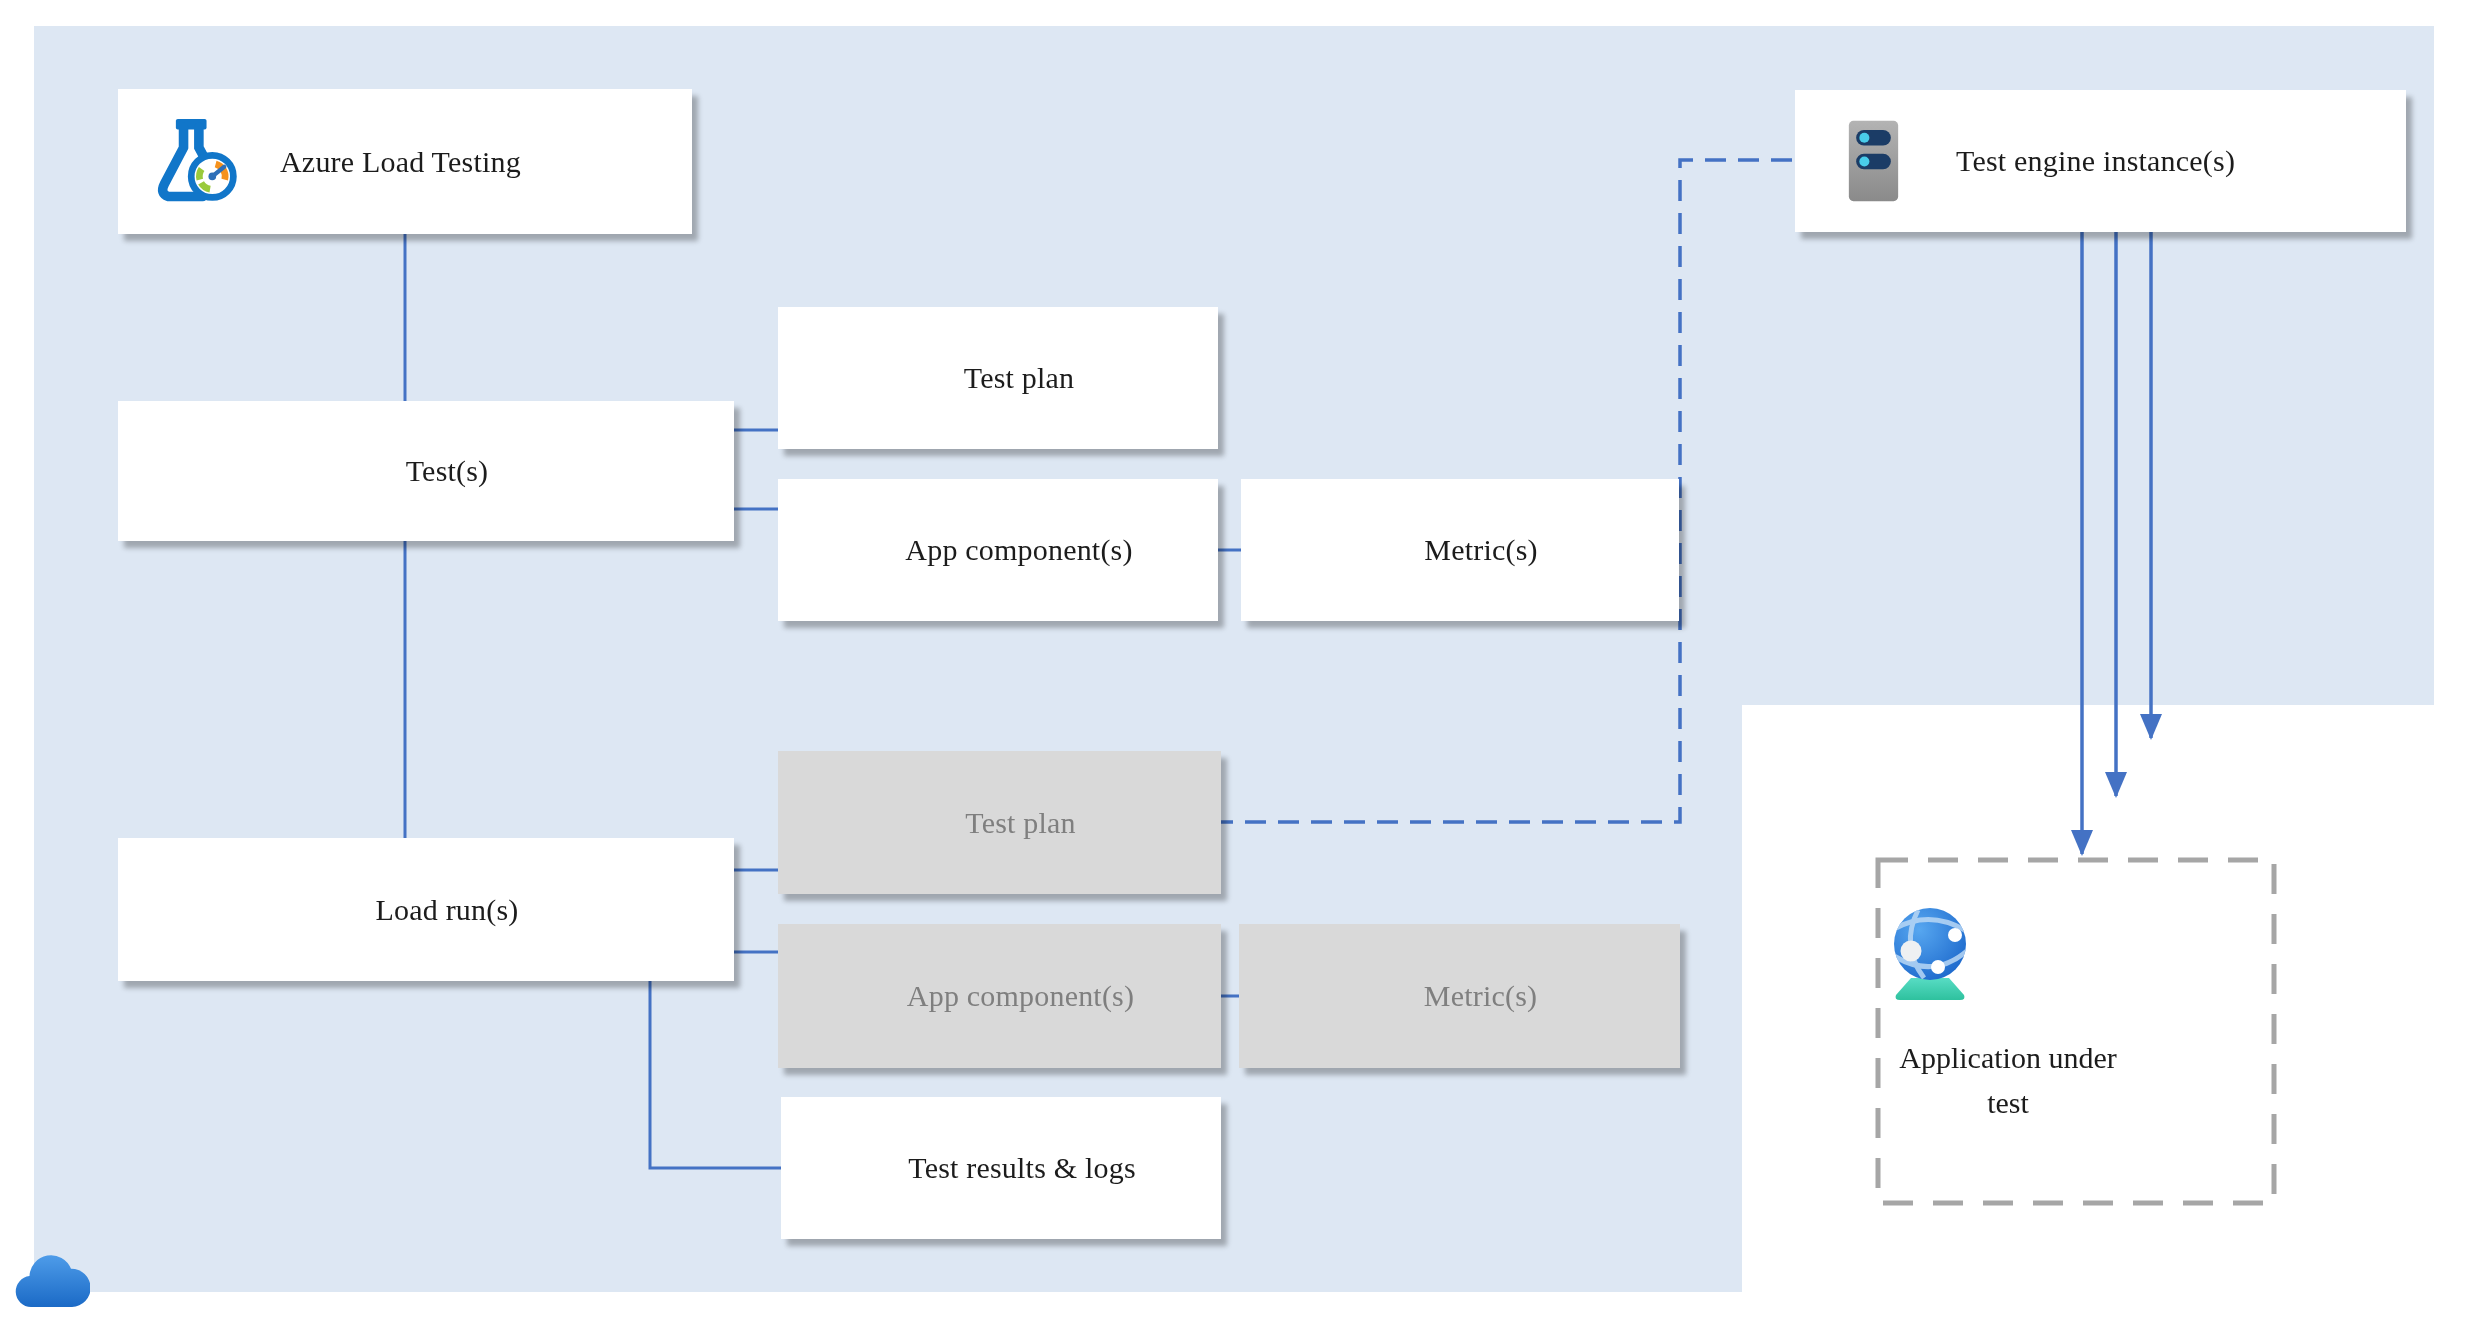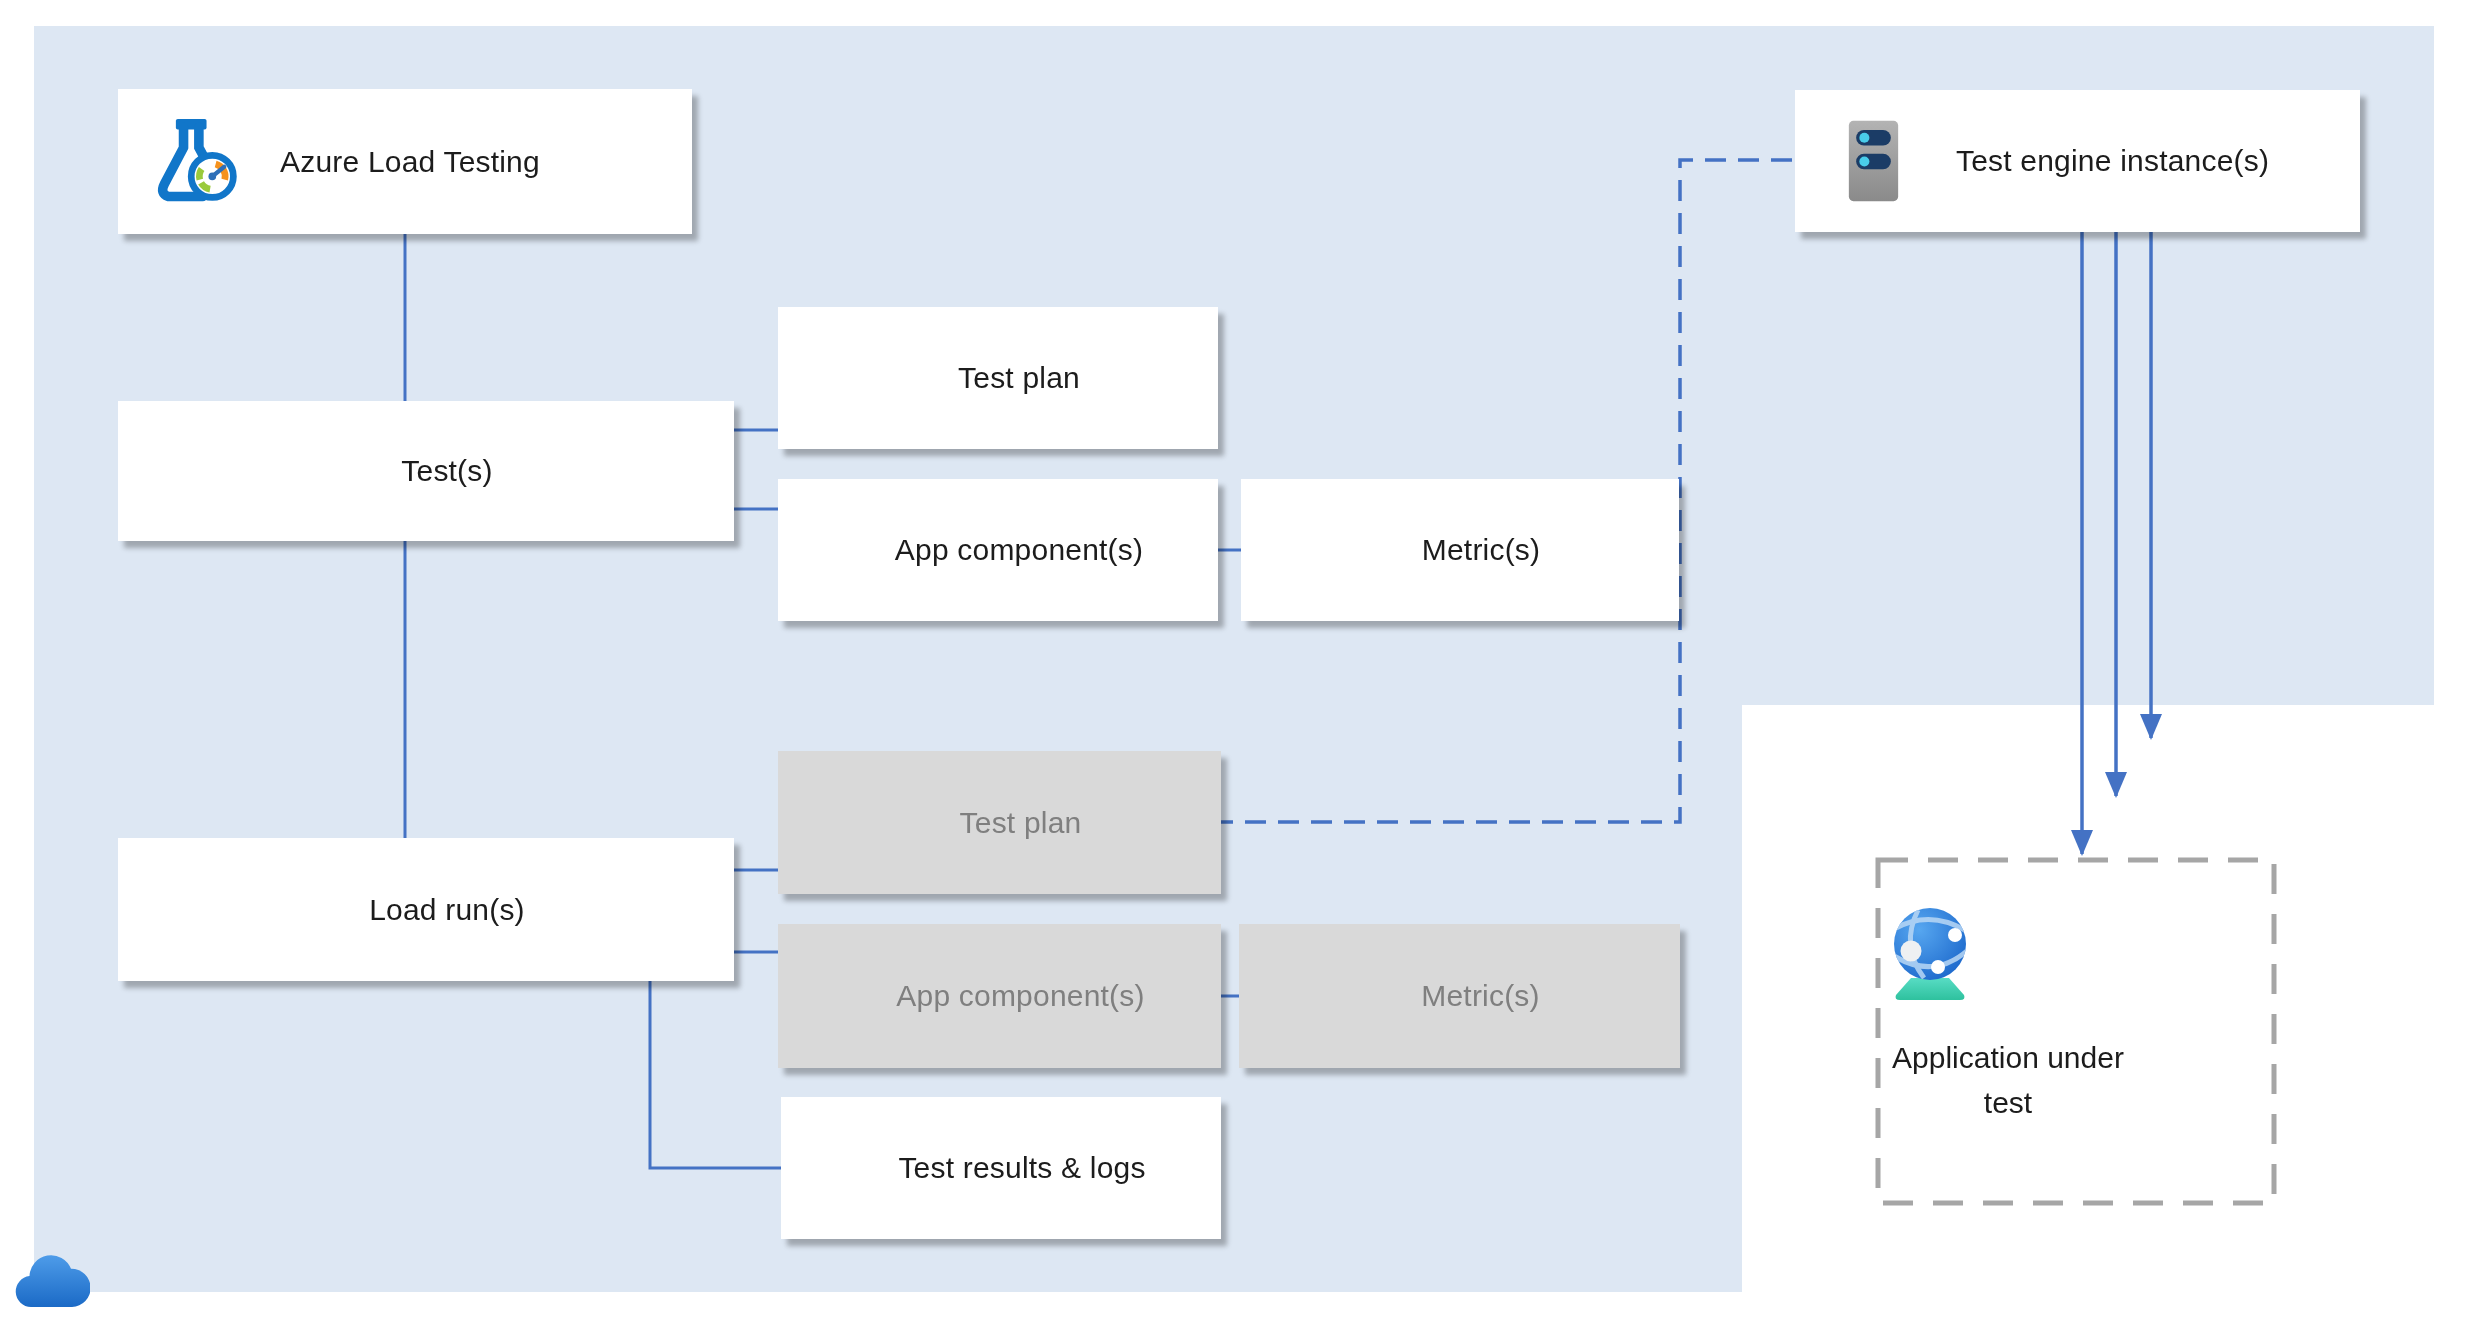--- a/index.html
+++ b/index.html
@@ -1,18 +1,18 @@
 <!DOCTYPE html>
 <html><head>
 <meta charset="utf-8">
 <style>
   html,body{margin:0;padding:0;background:#ffffff;}
   .canvas{
     position:relative;width:2465px;height:1338px;background:#ffffff;
-    font-family:Liberation Sans, sans-serif;overflow:hidden;
+    font-family:Liberation Serif, serif;overflow:hidden;
   }
   .bg-blue{position:absolute;left:34px;top:26px;width:2400px;height:1266px;background:#dde7f3;z-index:0;}
   .bg-cut{position:absolute;left:1742px;top:705px;width:723px;height:633px;background:#ffffff;z-index:1;}
   svg.overlay{position:absolute;left:0;top:0;z-index:2;}
   .box{
     position:absolute;background:#ffffff;z-index:3;
     box-shadow:6px 7px 5px rgba(0,0,0,0.28);
     display:flex;align-items:center;justify-content:center;
     font-size:30px;color:#1c1c1c;letter-spacing:0.2px;padding-left:42px;
   }
@@ -72,21 +72,21 @@
         <path d="M68.5 50 A13.5 13.5 0 0 1 78 66.5" fill="none" stroke="#f5921e" stroke-width="7"></path>
         <path d="M62.7 76.3 A13.5 13.5 0 0 1 53.3 69.8" fill="none" stroke="#9aca3c" stroke-width="7"></path>
         <path d="M52 66.5 A13.5 13.5 0 0 1 53.9 55.3" fill="none" stroke="#9aca3c" stroke-width="7"></path>
         <line x1="65" y1="63" x2="77.5" y2="53" stroke="#2e6fb8" stroke-width="4.5" stroke-linecap="round"></line>
         <circle cx="65" cy="63" r="4" fill="#2e6fb8"></circle>
       </svg>
     </span>
     <span style="margin-left:38px;">Azure Load Testing</span>
   </div>
 
-  <div class="box iconbox" style="left:1795px;top:90px;width:565px;height:142px;padding-left:51px;box-sizing:border-box;">
+  <div class="box iconbox" style="left:1795px;top:90px;width:611px;height:142px;padding-left:51px;box-sizing:border-box;">
     <span class="ic">
       <svg width="55" height="84" viewBox="0 0 60 92">
         <defs>
           <linearGradient id="gsrv" x1="0" y1="0" x2="0" y2="1">
             <stop offset="0" stop-color="#b3b3b3"></stop>
               <stop offset="1" stop-color="#8a8a8a"></stop>
           </linearGradient>
         </defs>
         <rect x="3" y="2" width="54" height="88" rx="5" fill="url(#gsrv)"></rect>
         <rect x="11" y="12" width="38" height="17" rx="8.5" fill="#1b3c66"></rect>

